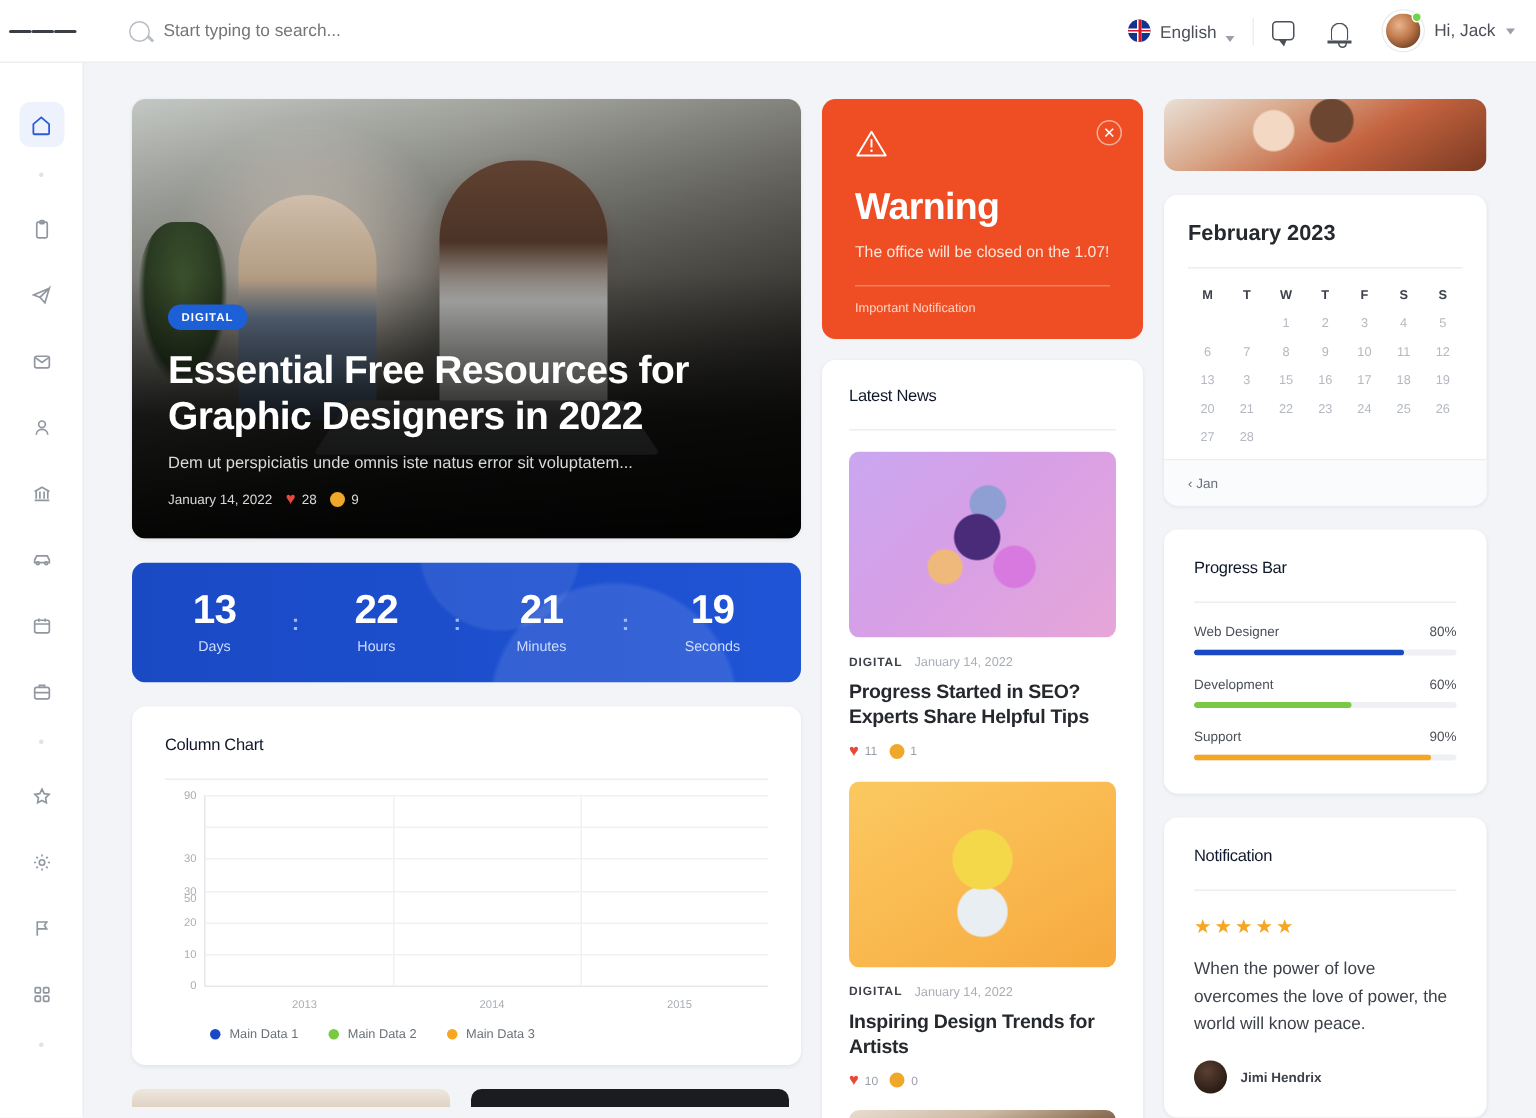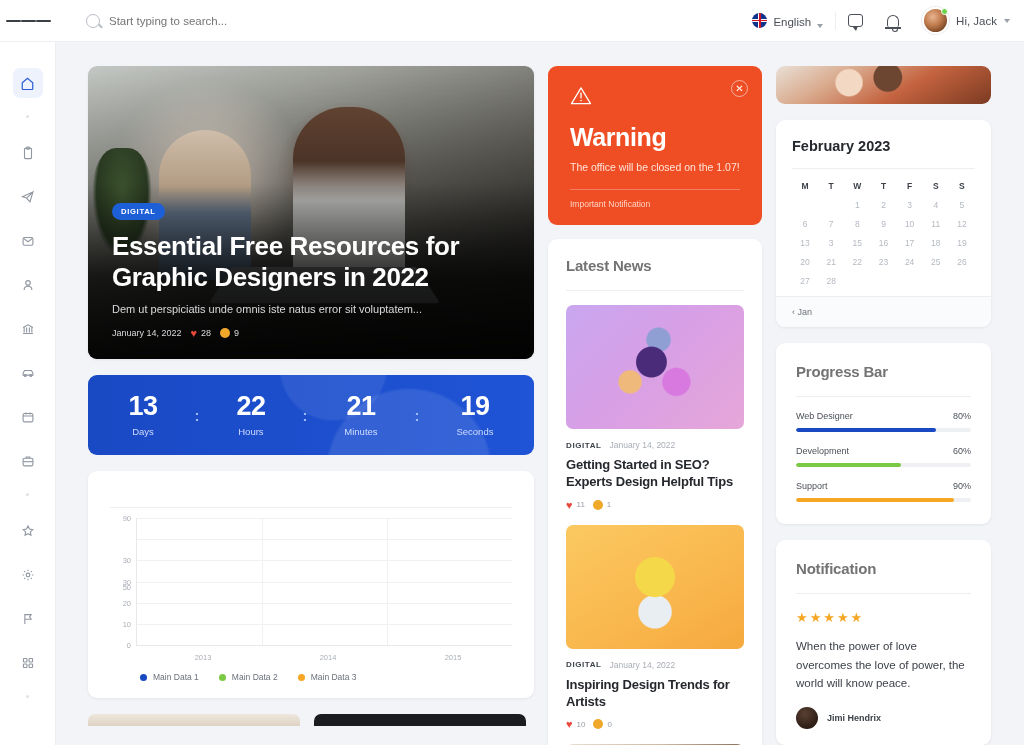--- a/index.html
+++ b/index.html
@@ -102,21 +102,21 @@
       radial-gradient(circle at 72% 120%, rgba(255,255,255,.10) 0 24%, rgba(255,255,255,0) 25%),
       radial-gradient(circle at 55% -10%, rgba(255,255,255,.08) 0 20%, rgba(255,255,255,0) 21%),
       linear-gradient(90deg,#1a49c4 0%, #1f54d6 100%);
     display: flex; align-items: center; justify-content: space-around; padding: 0 22px; }
   .cd-unit { text-align: center; }
   .cd-num { color: #fff; font-size: 27px; font-weight: bold; line-height: 1; letter-spacing: -.5px; }
   .cd-lbl { color: #cfdcff; font-size: 9.5px; margin-top: 6px; }
   .cd-sep { color: #9fbaf4; font-size: 15px; font-weight: bold; }
   
   .chart-card { padding: 20px 22px 16px; }
-  .card-title { font-size: 15px; font-weight: bold; color: #737373; letter-spacing: -.2px; }
+  .card-title { font-size: 11px; font-weight: normal; color: #0f172a; letter-spacing: -.2px; }
   .card-rule { height: 1px; background: #eceef1; margin: 16px 0 10px; }
   .plot { position: relative; height: 128px; margin: 6px 0 0 26px; border-left: 1px solid #e6e8eb;
     border-bottom: 1px solid #e6e8eb; }
   .gl { position: absolute; left: 0; right: 0; height: 1px; background: #f0f1f3; }
   .ytick { position: absolute; right: calc(100% + 6px); transform: translateY(-50%);
     font-size: 7.5px; color: #a9aeb6; }
   .vsep { position: absolute; top: 0; bottom: 0; width: 1px; background: #f0f1f3; }
   .grp { position: absolute; bottom: 0; display: flex; align-items: flex-end; gap: 24px; }
   .bar { width: 4px; border-radius: 1px; }
   .xtick { position: absolute; top: calc(100% + 8px); transform: translateX(-50%);
@@ -352,20 +352,21 @@
         <div class="cd-lbl">Minutes</div>
       </div>
       <div class="cd-sep">:</div>
       <div class="cd-unit">
         <div class="cd-num">19</div>
         <div class="cd-lbl">Seconds</div>
       </div>
     </div>
 
     <div class="card chart-card">
+      <div class="card-title">Column Chart</div>
       <div class="card-rule"></div>
       <div class="plot" id="plot">
           <div class="ytick" style="top: 100%;">0</div>
           <div class="gl" style="top: 83.3333%;"></div>
           <div class="ytick" style="top: 83.3333%;">10</div>
           <div class="gl" style="top: 66.6667%;"></div>
           <div class="ytick" style="top: 66.6667%;">20</div>
           <div class="gl" style="top: 50%;"></div>
           <div class="ytick" style="top: 50%;">30</div>
           <div class="gl" style="top: 33.3333%;"></div>
@@ -434,21 +435,21 @@
     <div class="card news-card">
       <div class="card-title">Latest News</div>
       <div class="card-rule"></div>
 
       <div class="news-item">
         <div class="news-img img-seo"></div>
         <div class="news-meta">
           <span class="news-cat">DIGITAL</span>
           <span class="news-date">January 14, 2022</span>
         </div>
-        <div class="news-title">Getting Started in SEO? Experts Design Helpful Tips</div>
+        <div class="news-title">Progress Started in SEO? Experts Share Helpful Tips</div>
         <div class="news-stats">
           <span class="meta-grp">
               <span class="heart">♥</span>
             <span>11</span>
             </span>
           <span class="meta-grp">
               <span class="cmt"></span>
             <span>1</span>
             </span>
         </div>

